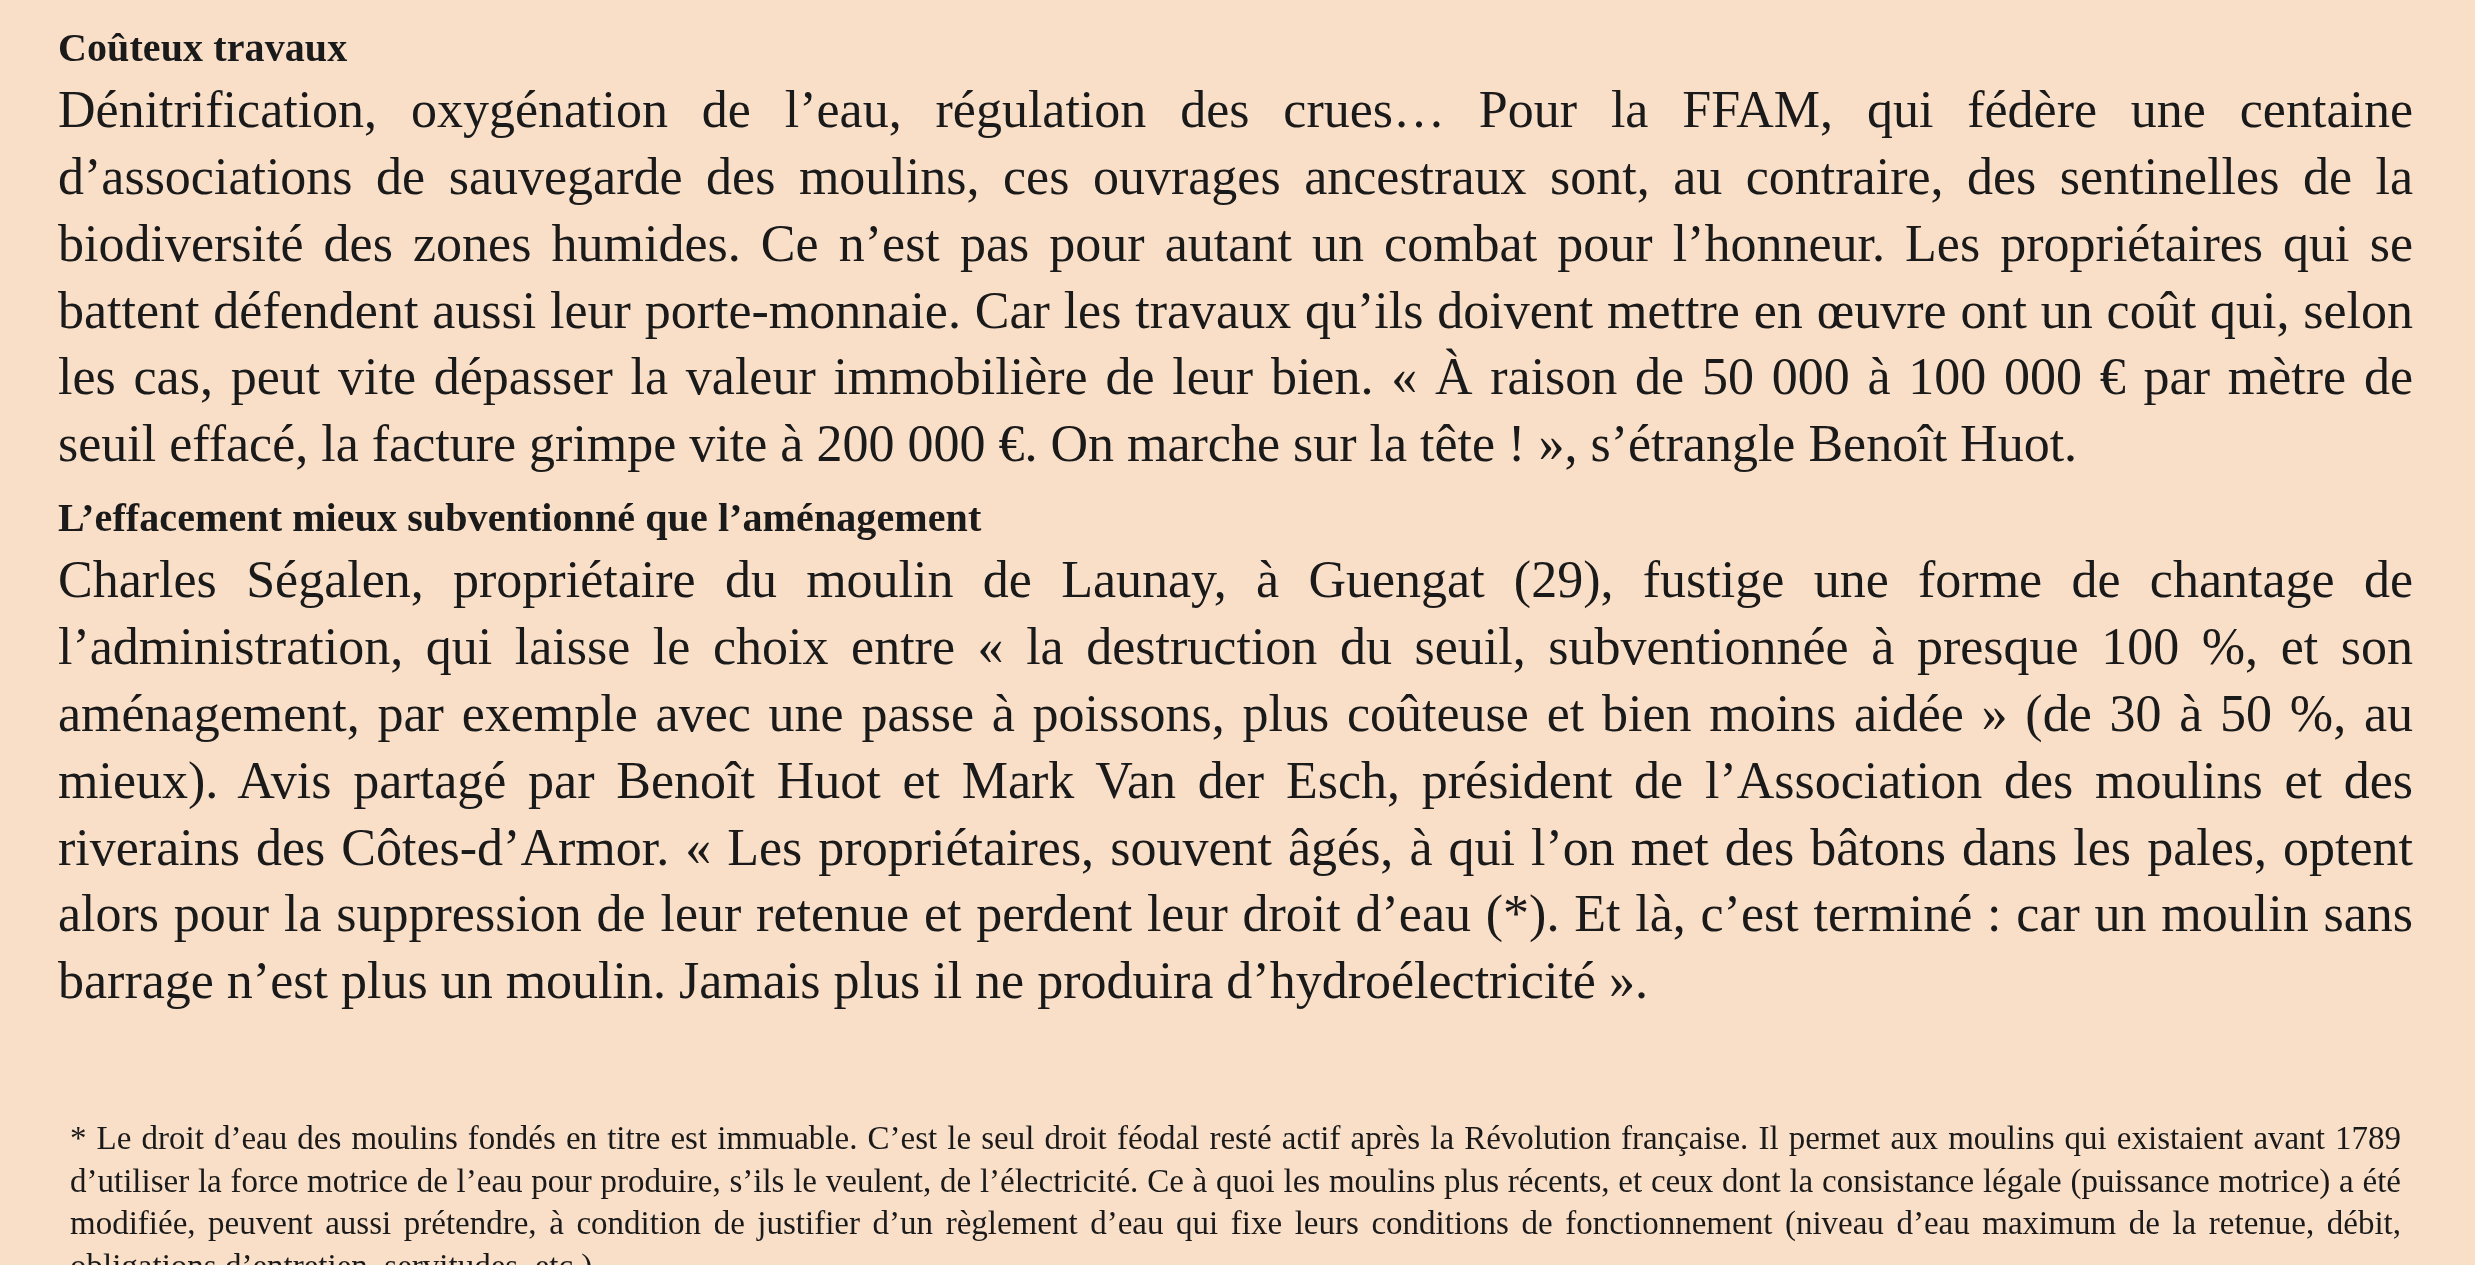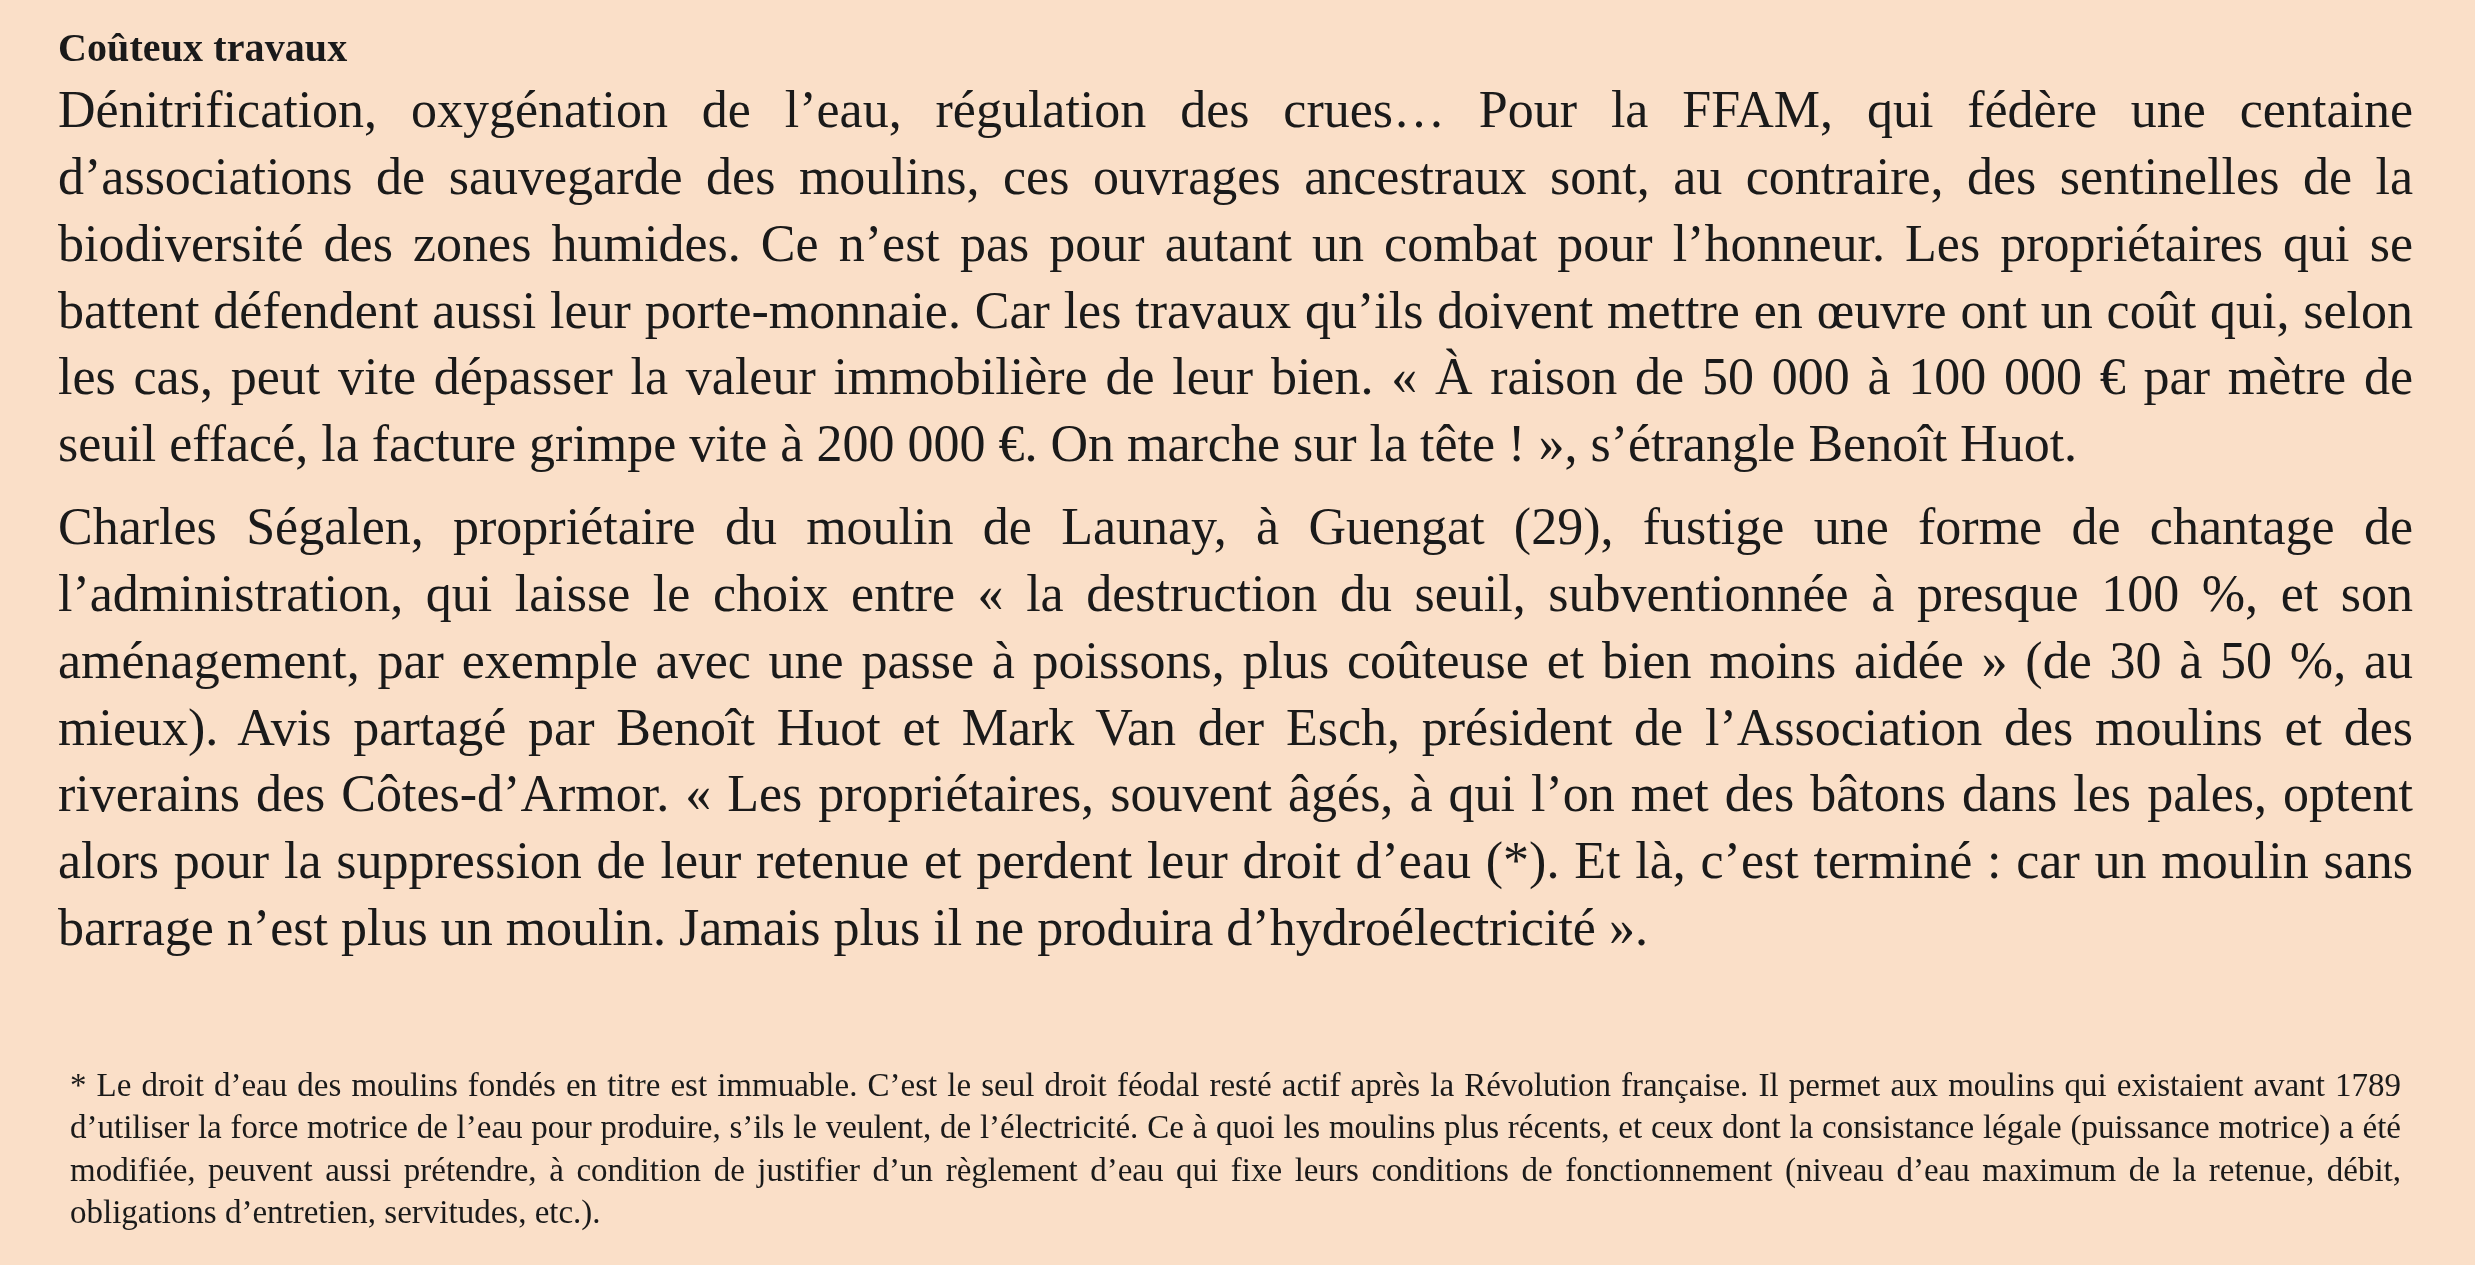--- a/index.html
+++ b/index.html
@@ -56,20 +56,21 @@
 </head>
 <body>
 
 <div class="page">
   <article class="article">
 
     <h2 class="section-heading">Coûteux travaux</h2>
 
     <p class="body-text">Dénitrification, oxygénation de l’eau, régulation des crues… Pour la FFAM, qui fédère une centaine d’associations de sauvegarde des moulins, ces ouvrages ancestraux sont, au contraire, des sentinelles de la biodiversité des zones humides. Ce n’est pas pour autant un combat pour l’honneur. Les propriétaires qui se battent défendent aussi leur porte-monnaie. Car les travaux qu’ils doivent mettre en œuvre ont un coût qui, selon les cas, peut vite dépasser la valeur immobilière de leur bien. « À raison de 50 000 à 100 000 € par mètre de seuil effacé, la facture grimpe vite à 200 000 €. On marche sur la tête ! », s’étrangle Benoît Huot.</p>
 
+    <h2 class="section-heading heading-2">L’effacement mieux subventionné que l’aménagement</h2>
 
     <p class="body-text">Charles Ségalen, propriétaire du moulin de Launay, à Guengat (29), fustige une forme de chantage de l’administration, qui laisse le choix entre « la destruction du seuil, subventionnée à presque 100 %, et son aménagement, par exemple avec une passe à poissons, plus coûteuse et bien moins aidée » (de 30 à 50 %, au mieux). Avis partagé par Benoît Huot et Mark Van der Esch, président de l’Association des moulins et des riverains des Côtes-d’Armor. « Les propriétaires, souvent âgés, à qui l’on met des bâtons dans les pales, optent alors pour la suppression de leur retenue et perdent leur droit d’eau (*). Et là, c’est terminé : car un moulin sans barrage n’est plus un moulin. Jamais plus il ne produira d’hydroélectricité ».</p>
 
     <div class="spacer"></div>
 
     <p class="footnote">* Le droit d’eau des moulins fondés en titre est immuable. C’est le seul droit féodal resté actif après la Révolution française. Il permet aux moulins qui existaient avant 1789 d’utiliser la force motrice de l’eau pour produire, s’ils le veulent, de l’électricité. Ce à quoi les moulins plus récents, et ceux dont la consistance légale (puissance motrice) a été modifiée, peuvent aussi prétendre, à condition de justifier d’un règlement d’eau qui fixe leurs conditions de fonctionnement (niveau d’eau maximum de la retenue, débit, obligations d’entretien, servitudes, etc.).</p>
 
   </article>
 </div>
 

